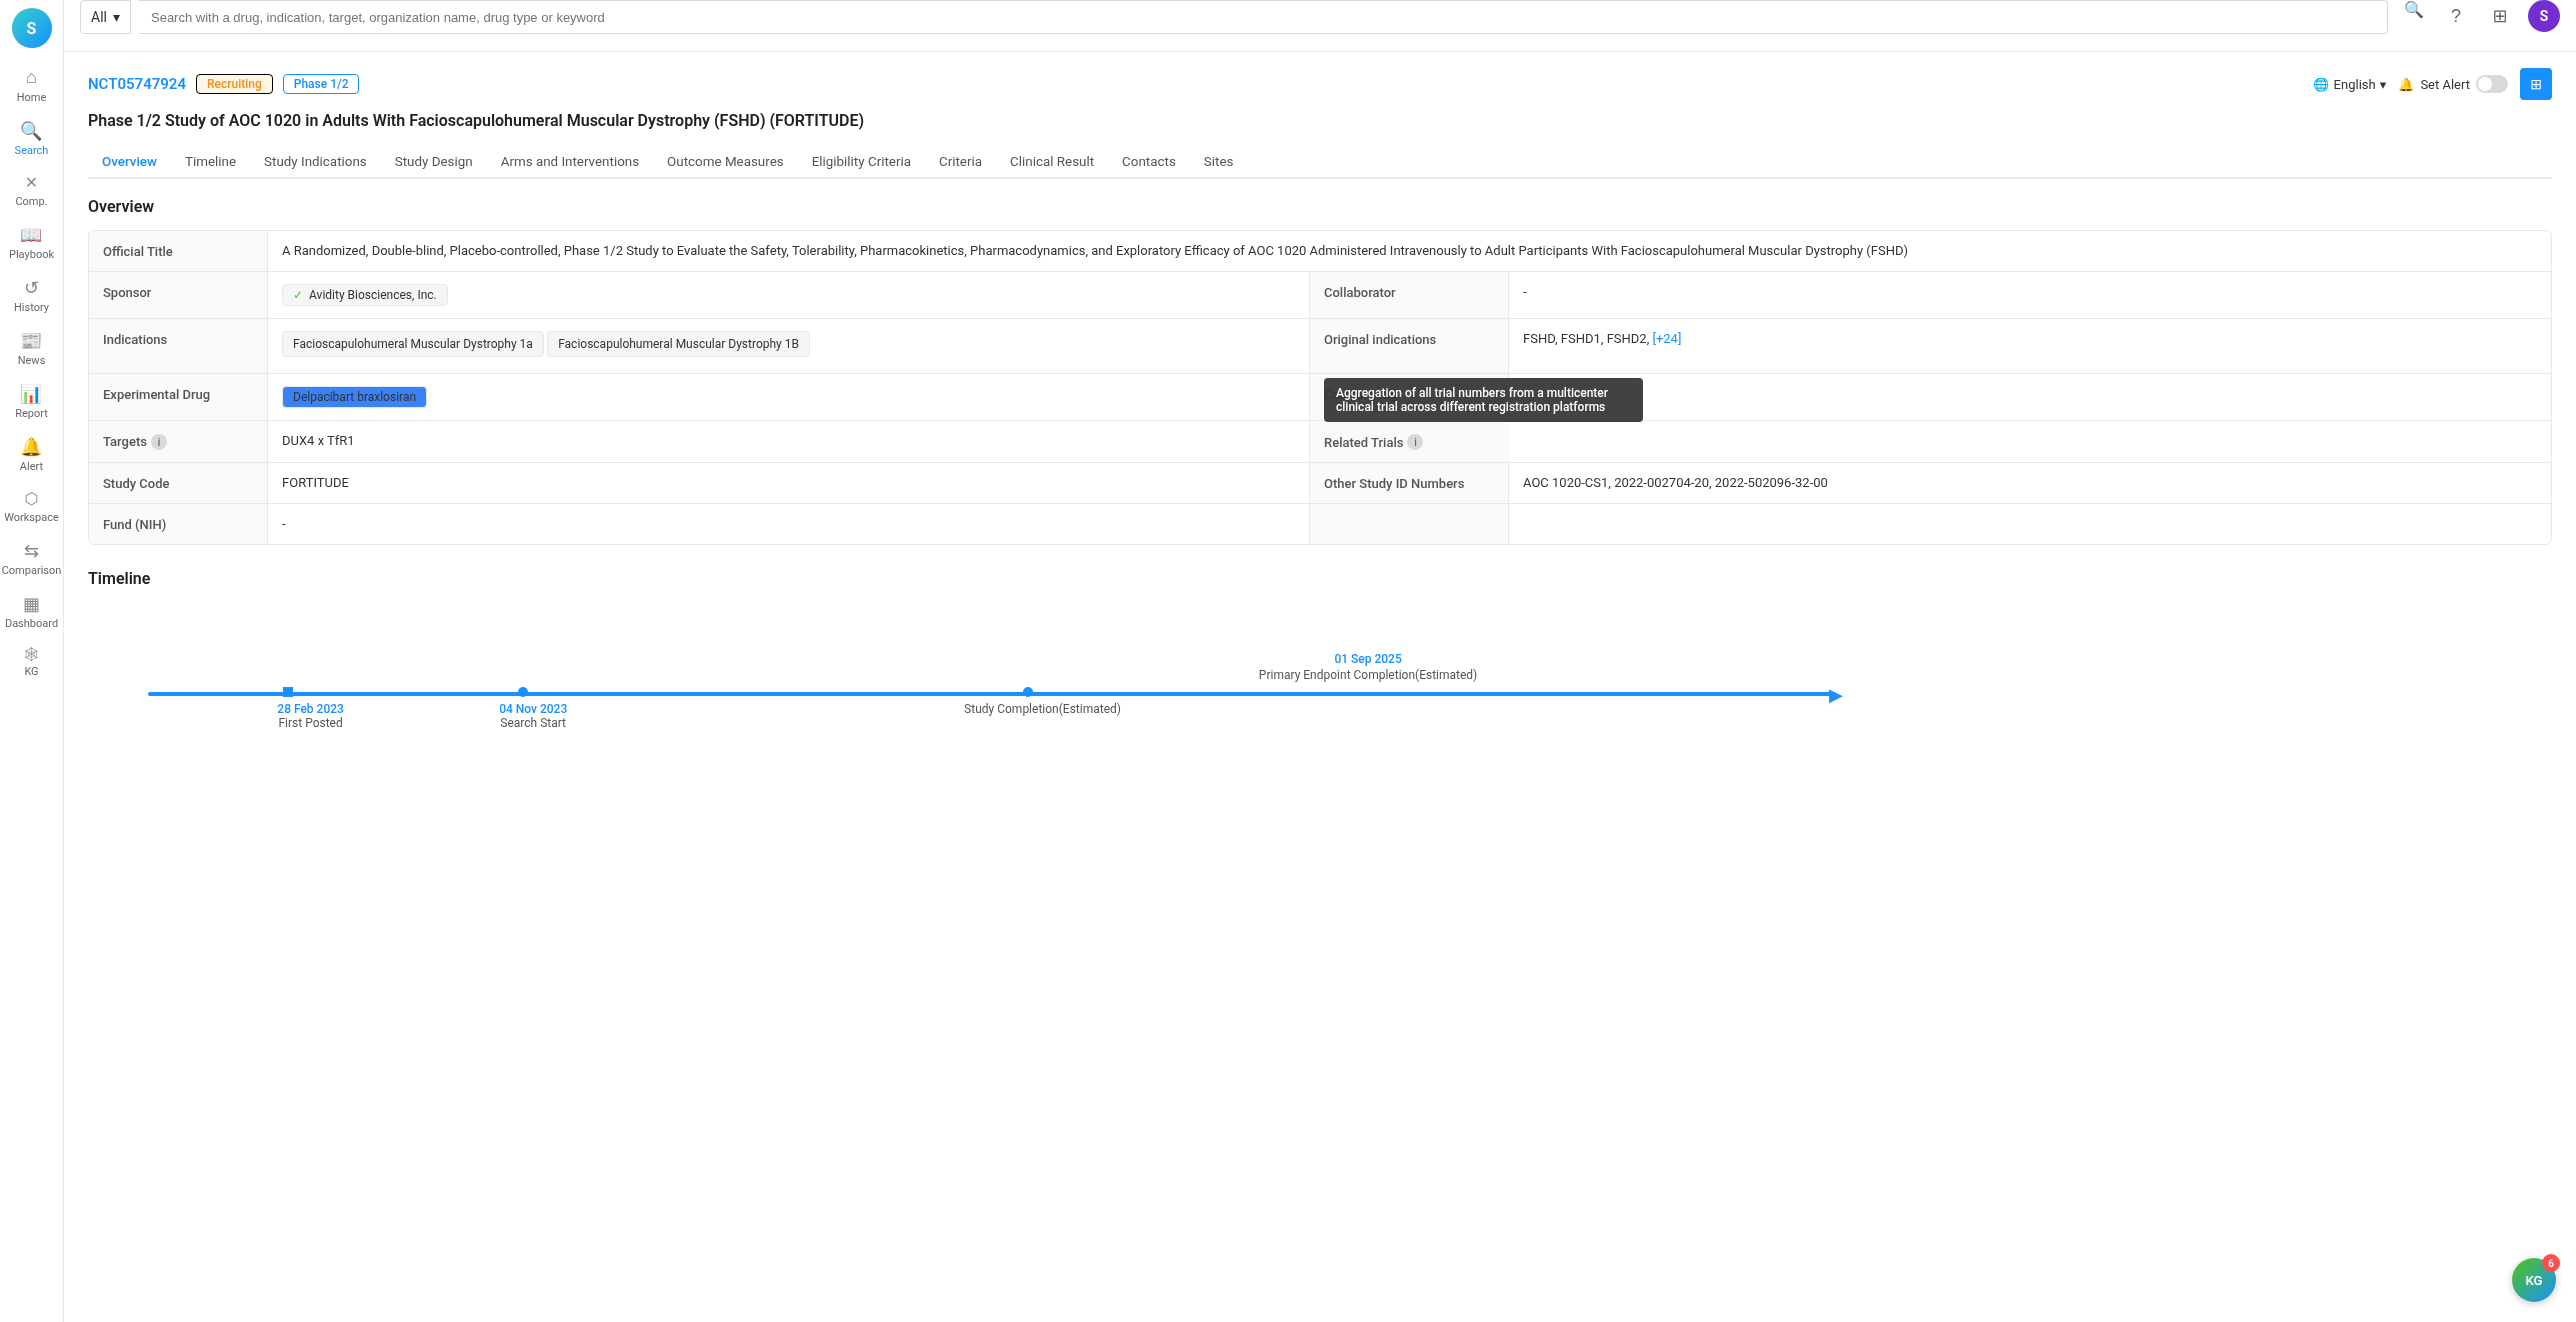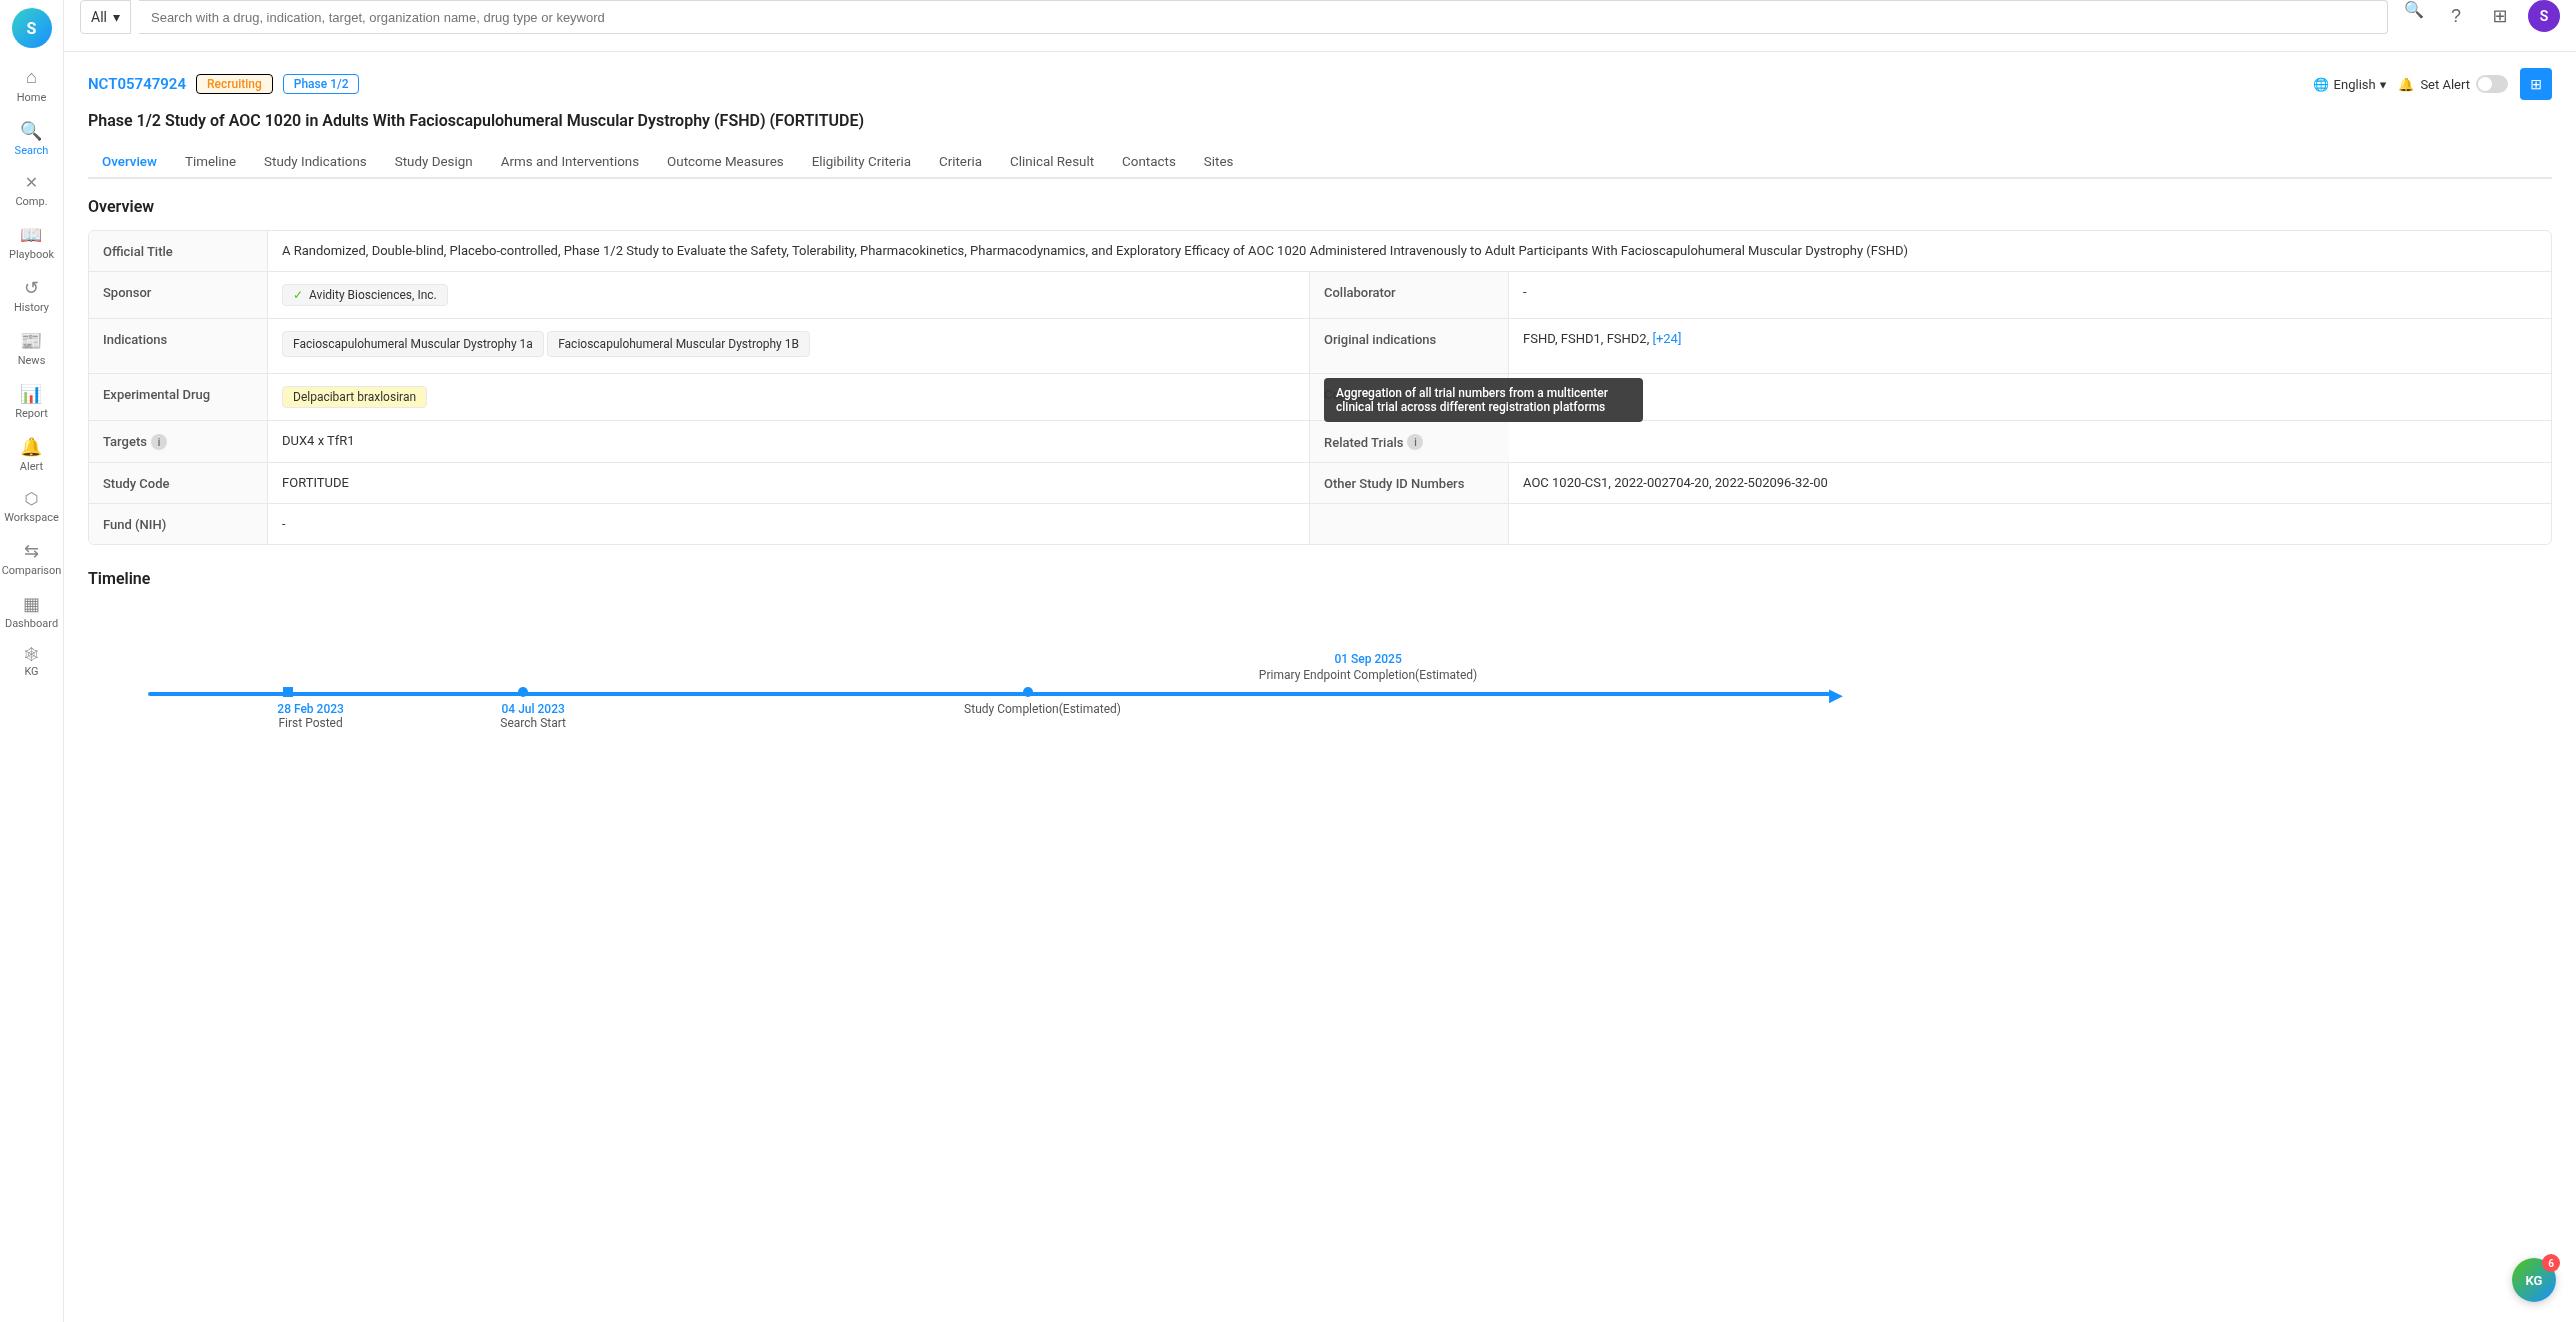--- a/index.html
+++ b/index.html
@@ -289,21 +289,21 @@
       display: inline-block;
       background: #f5f5f5;
       border: 1px solid #e8e8e8;
       border-radius: 4px;
       padding: 5px 10px;
       font-size: 12px;
       margin-bottom: 4px;
     }
     .drug-tag {
       display: inline-block;
-      background: #fef9c3;
+      background: #3b82f6;
       border: 1px solid #e8e8e8;
       border-radius: 4px;
       padding: 3px 10px;
       font-size: 12px;
     }
     .related-link {
       color: #1890ff;
       text-decoration: none;
     }
     .more-link {
@@ -608,21 +608,21 @@
         </div>
 
         <div style="position:relative; width:70%; margin-left:30px; height:50px; margin-top:6px;">
 
           <div style="position:absolute; left:calc(8% - 30px); text-align:center; width:80px;margin-left:18px;">
             <div style="font-size:12px;color:#1890ff;font-weight:500;">28 Feb 2023</div>
             <div style="font-size:12px;color:#555;">First Posted</div>
           </div>
 
           <div style="position:absolute; left:calc(22% - 25px); text-align:center; width:80px;">
-            <div style="font-size:12px;color:#1890ff;font-weight:500;">04 Jul 2023</div>
+            <div style="font-size:12px;color:#1890ff;font-weight:500;">04 Nov 2023</div>
             <div style="font-size:12px;color:#555;">Search Start</div>
           </div>
 
           <div style="position:absolute; left:calc(52% - 60px); text-align:center; width:159px;">
             <div style="font-size:12px;color:#555;">Study Completion(Estimated)</div>
           </div>
         </div>
 
       </div>
     </div>

